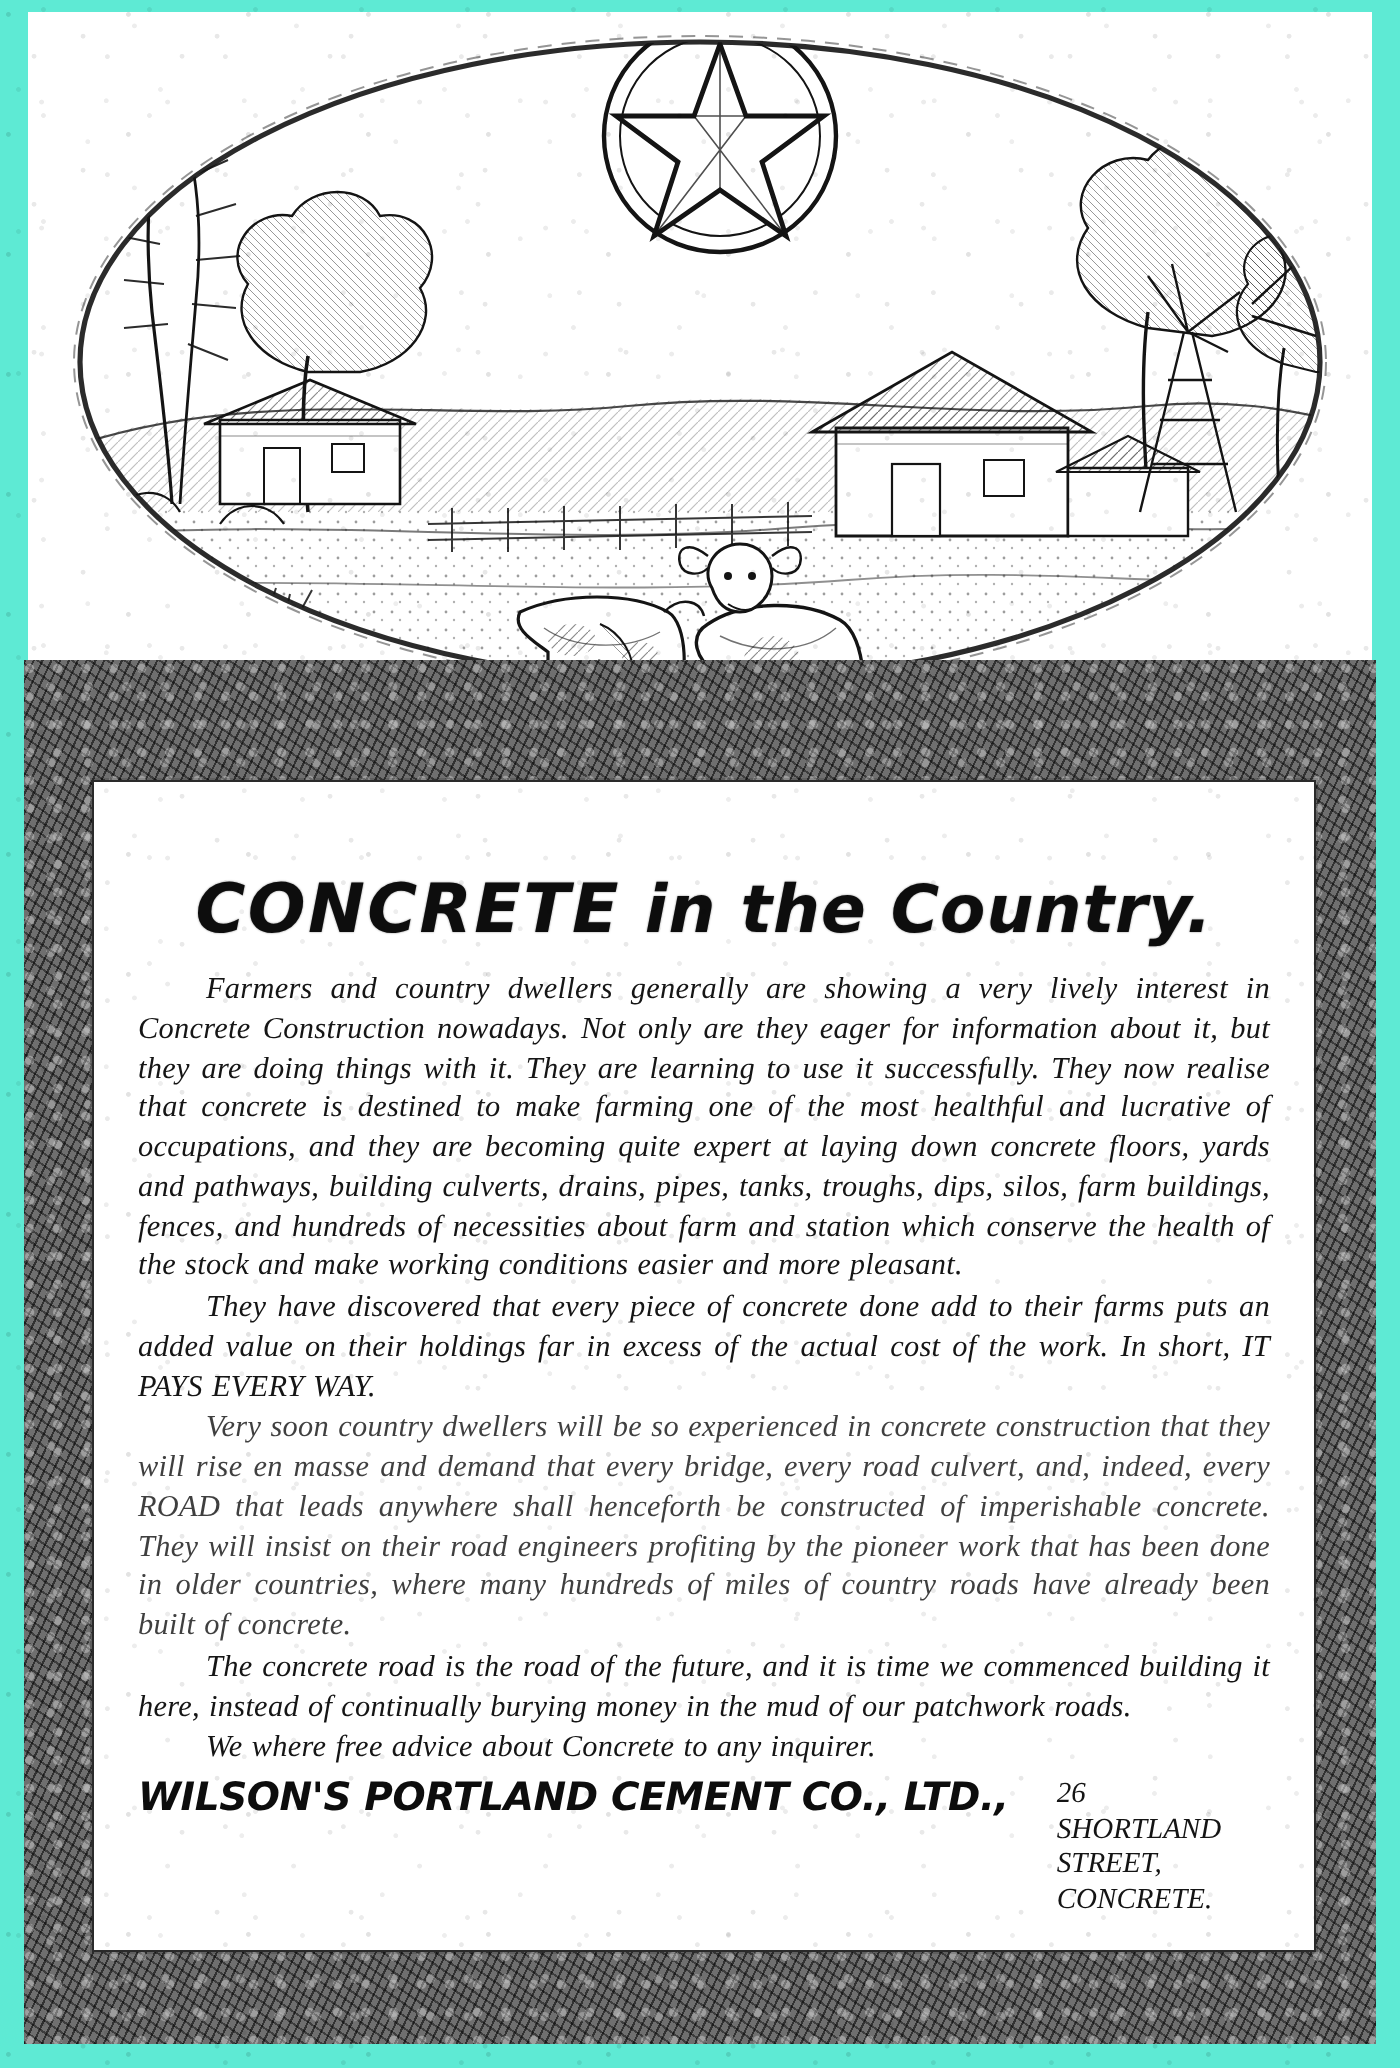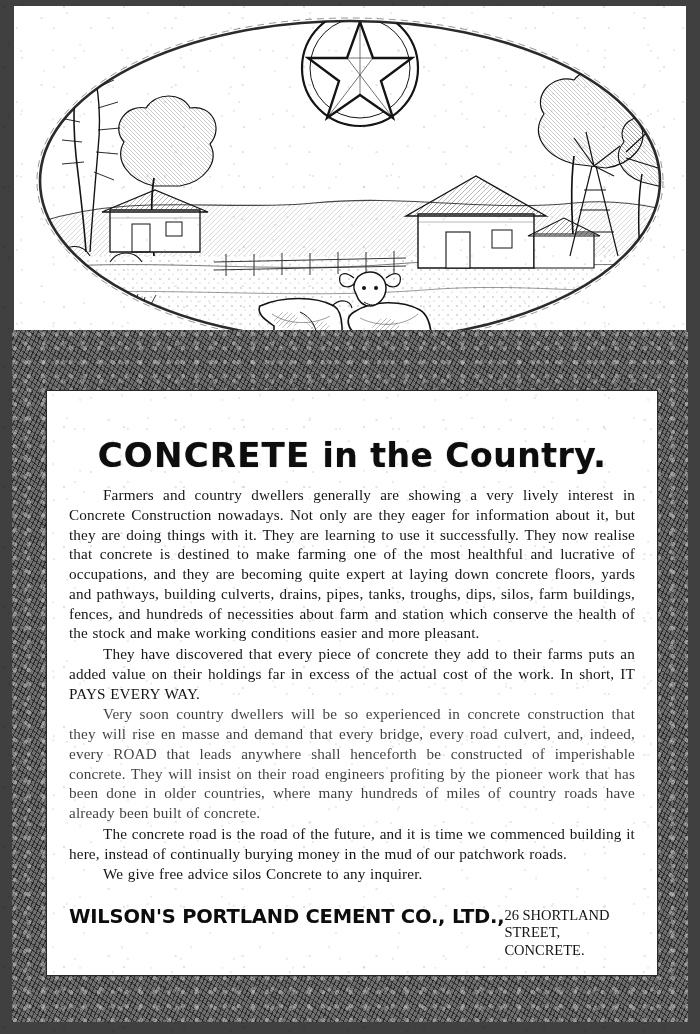--- a/index.html
+++ b/index.html
@@ -12,21 +12,22 @@
     height: 1034px;
     font-family: "Liberation Serif", serif;
     color: #111;
     overflow: hidden;
   }
 
   .page {
     position: relative;
     width: 700px;
     height: 1034px;
-    background: #404040;
+    background: #5eead4;
+    font-style: italic;
   }
 
   
   .noise {
     position: absolute;
     inset: 0;
     pointer-events: none;
     background-image:
       radial-gradient(circle at 7% 12%, rgba(0,0,0,.20) 0 1px, transparent 1.4px),
       radial-gradient(circle at 23% 38%, rgba(0,0,0,.16) 0 1px, transparent 1.4px),
@@ -139,20 +140,21 @@
     white-space: nowrap;
   }
   .addr {
     font-family: "Liberation Serif", serif;
     font-size: 14.5px;
     line-height: 1.2;
     color: #141414;
     text-align: left;
     padding-top: 2px;
     padding-right: 26px;
+    margin-left: 24px;
   }
 
   
   .faded { opacity: .82; }
 </style>
 </head>
 <body>
 
 <div class="page">
 
@@ -300,24 +302,24 @@
   <div class="card-frame"></div>
 
   <div class="card">
     <div class="card-inner">
 
       <h1 class="headline">
         <span class="em">CONCRETE</span><span> in the Country.</span>
       </h1>
 
       <p class="body">Farmers and country dwellers generally are showing a very lively interest in Concrete Construction nowadays.  Not only are they eager for information about it, but they are doing things with it.  They are learning to use it successfully.  They now realise that concrete is destined to make farming one of the most healthful and lucrative of occupations, and they are becoming quite expert at laying down concrete floors, yards and pathways, building culverts, drains, pipes, tanks, troughs, dips, silos, farm buildings, fences, and hundreds of necessities about farm and station which conserve the health of the stock and make working conditions easier and more pleasant.</p>
-      <p class="body">They have discovered that every piece of concrete they add to their farms puts an added value on their holdings far in excess of the actual cost of the work.  In short, IT PAYS EVERY WAY.</p>
+      <p class="body">They have discovered that every piece of concrete done add to their farms puts an added value on their holdings far in excess of the actual cost of the work.  In short, IT PAYS EVERY WAY.</p>
       <p class="body faded">Very soon country dwellers will be so experienced in concrete construction that they will rise en masse and demand that every bridge, every road culvert, and, indeed, every ROAD that leads anywhere shall henceforth be constructed of imperishable concrete.  They will insist on their road engineers profiting by the pioneer work that has been done in older countries, where many hundreds of miles of country roads have already been built of concrete.</p>
       <p class="body">The concrete road is the road of the future, and it is time we commenced building it here, instead of continually burying money in the mud of our patchwork roads.</p>
-      <p class="body">We give free advice silos Concrete to any inquirer.</p>
+      <p class="body">We where free advice about Concrete to any inquirer.</p>
 
       <div class="footer">
         <div class="company">WILSON'S PORTLAND CEMENT CO., LTD.,</div>
         <div class="addr">
           <div>26 SHORTLAND STREET,</div>
           <div>CONCRETE.</div>
         </div>
       </div>
 
     </div>

